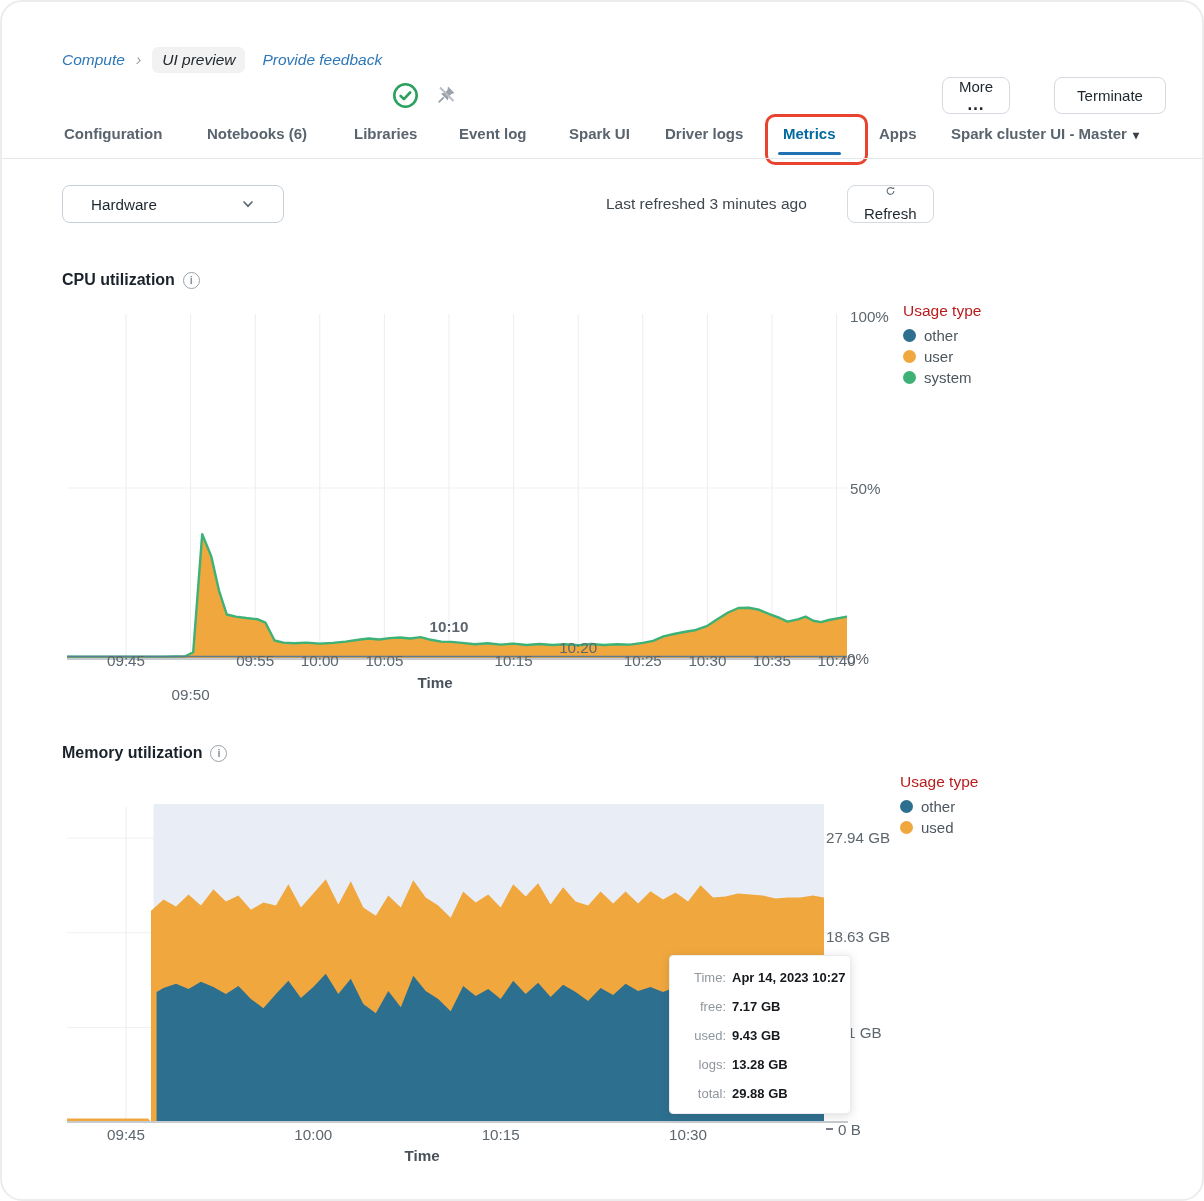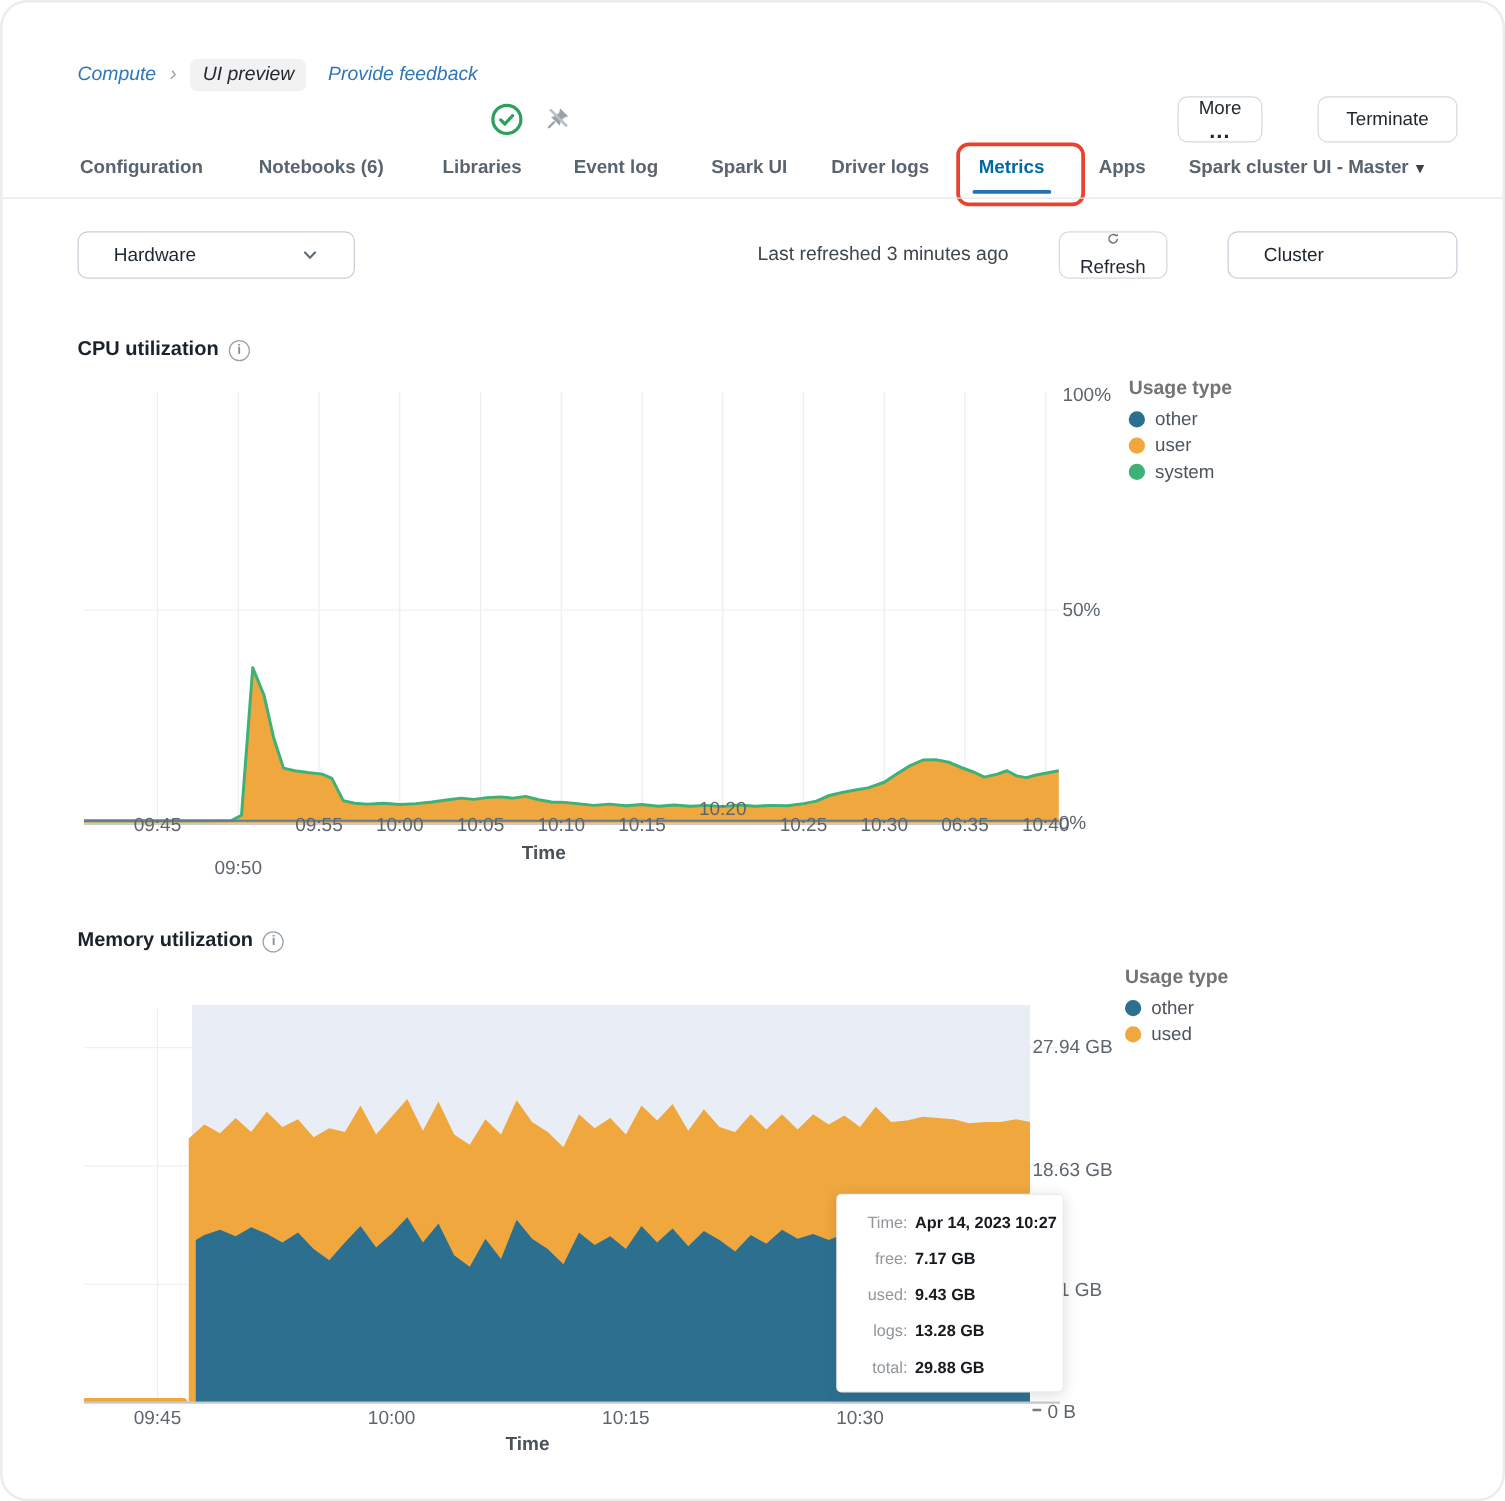--- a/index.html
+++ b/index.html
@@ -27,21 +27,21 @@
   .select{display:flex;align-items:center;justify-content:space-between;height:38px;background:#fff;border:1px solid #c6cfd8;
           border-radius:8px;font-size:15.2px;color:#1d262e;padding:0 28px;cursor:pointer;box-sizing:border-box;}
   .sel-right{display:flex;align-items:center;gap:10px;}
   .vdiv{width:1px;height:22px;background:#dde3e8;}
   .refreshed{font-size:15.5px;color:#3f474e;}
   
   .chart-title{display:flex;align-items:center;gap:8px;font-size:16px;font-weight:700;color:#1a232b;}
   .info-icon{width:17px;height:17px;border:1.5px solid #9aa2a9;border-radius:50%;color:#8a939b;font-size:11px;font-weight:700;
              display:inline-flex;align-items:center;justify-content:center;box-sizing:border-box;}
   .info-icon::after{content:"i";}
-  .legend-title{font-size:15.5px;font-weight:700;color:#737373;margin-bottom:5px;}
+  .legend-title{font-size:15.5px;font-weight:400;color:#b91c1c;margin-bottom:5px;}
   .legend-item{display:flex;align-items:center;gap:8px;height:21px;font-size:15px;color:#4d565e;cursor:pointer;}
   .dot{width:13px;height:13px;border-radius:50%;flex:none;}
   
   .xtick{position:absolute;width:64px;text-align:center;font-size:15.2px;color:#5d666e;}
   .ytick{position:absolute;font-size:15.2px;color:#5d666e;z-index:1;white-space:nowrap;}
   .ytick-dash::before{content:"";display:inline-block;width:7px;height:2px;background:#767d84;vertical-align:middle;margin-right:5px;margin-bottom:3px;}
   .axis-title{position:absolute;font-size:15.2px;font-weight:700;color:#49525a;}
   
   .tooltip{left:667px;top:953px;width:182px;background:#fff;border:1px solid #ececec;border-radius:4px;
            box-shadow:0 2px 10px rgba(60,64,67,.18);padding:12px 6px 10px 6px;z-index:5;box-sizing:border-box;}
@@ -109,23 +109,20 @@
       </svg>
   </div>
   <span class="abs refreshed" style="left:604px;top:193px;">Last refreshed 3 minutes ago</span>
   <button class="abs btn" style="left:845px;top:183px;height:38px;">
     <svg width="17" height="17" viewBox="0 0 16 16">
         <path d="M13.4 8a5.4 5.4 0 1 1-1.6-3.84" fill="none" stroke="#5f6b74" stroke-width="1.7"></path>
         <path d="M13.9 1.4v3.4h-3.4z" fill="#5f6b74"></path>
       </svg>
     <span>Refresh</span>
   </button>
-  <div class="abs select" style="left:980px;top:183px;width:184px;">
-    <span>Cluster</span>
-  </div>
 
   <div class="abs chart-title" style="left:60px;top:269px;">
     <span>CPU utilization</span>
     <span class="info-icon"></span>
   </div>
   <svg id="cpu-svg" class="abs" style="left:65px;top:298px;" width="782" height="364" viewBox="0 0 782 364">
       <line x1="59" y1="14" x2="59" y2="359" stroke="#ededed"></line>
       <line x1="123.6" y1="14" x2="123.6" y2="359" stroke="#ededed"></line>
       <line x1="188.2" y1="14" x2="188.2" y2="359" stroke="#ededed"></line>
       <line x1="252.79999999999998" y1="14" x2="252.79999999999998" y2="359" stroke="#ededed"></line>
@@ -142,26 +139,26 @@
       <polyline points="0.0,356.6 20.2,356.6 46.1,356.6 71.9,356.6 97.8,356.6 118.4,356.3 126.2,352.2 135.2,234.2 144.3,256.4 152.0,290.6 159.8,314.5 168.8,316.6 179.2,318.0 190.8,319.3 198.5,322.7 207.6,340.5 216.6,342.6 227.0,343.3 239.9,342.6 252.8,343.6 265.7,342.9 278.6,341.6 291.6,339.8 301.9,338.5 312.2,339.5 322.6,338.1 332.9,337.5 343.2,338.5 353.6,337.1 363.9,339.8 374.2,341.6 384.6,341.9 394.9,342.9 407.8,344.3 420.8,343.3 433.7,344.6 446.6,343.6 459.5,345.0 472.4,344.0 485.4,345.0 498.3,344.3 511.2,345.3 524.1,344.0 537.0,345.0 550.0,344.3 562.9,344.6 575.8,342.9 586.1,340.9 596.5,336.4 606.8,334.0 617.1,332.0 627.5,330.3 640.4,325.8 650.7,319.0 661.1,312.5 671.4,308.0 681.7,307.7 692.1,309.8 702.4,314.2 712.8,318.0 720.5,321.7 730.8,319.3 738.6,316.6 746.3,320.7 754.1,322.1 761.8,320.0 779.9,316.6 780.0,316.6" fill="none" stroke="#3eb176" stroke-width="2.4" stroke-linejoin="round"></polyline>
       <line x1="0" y1="356.606" x2="780" y2="356.606" stroke="#5b7e96" stroke-width="1.5"></line>
       <line x1="0" y1="359" x2="781" y2="359" stroke="#c7cbd0" stroke-width="1.8"></line>
     </svg>
   <div id="cpu-labels">
       <span class="xtick" style="left: 92px; top: 650px;">09:45</span>
       <span class="xtick" style="left: 156.6px; top: 684px;">09:50</span>
       <span class="xtick" style="left: 221.2px; top: 650px;">09:55</span>
       <span class="xtick" style="left: 285.8px; top: 650px;">10:00</span>
       <span class="xtick" style="left: 350.4px; top: 650px;">10:05</span>
-      <span class="xtick" style="left: 415px; top: 650px;">10:10</span>
+      <span class="xtick" style="left: 415px; top: 616px; font-weight: bold;">10:10</span>
       <span class="xtick" style="left: 479.6px; top: 650px;">10:15</span>
       <span class="xtick" style="left: 544.2px; top: 637px;">10:20</span>
       <span class="xtick" style="left: 608.8px; top: 650px;">10:25</span>
       <span class="xtick" style="left: 673.4px; top: 650px;">10:30</span>
-      <span class="xtick" style="left: 738px; top: 650px;">06:35</span>
+      <span class="xtick" style="left: 738px; top: 650px;">10:35</span>
       <span class="xtick" style="left: 802.6px; top: 650px;">10:40</span>
       <span class="ytick" style="left: 848px; top: 306px;">100%</span>
       <span class="ytick" style="left: 848px; top: 478px;">50%</span>
       <span class="ytick" style="left: 845px; top: 648px;">0%</span>
     </div>
   <span class="abs axis-title" style="left:401px;top:672px;width:64px;text-align:center;">Time</span>
   <div class="abs" style="left:901px;top:300px;">
     <div class="legend-title">Usage type</div>
     <div id="cpu-legend-items">
         <div class="legend-item">

